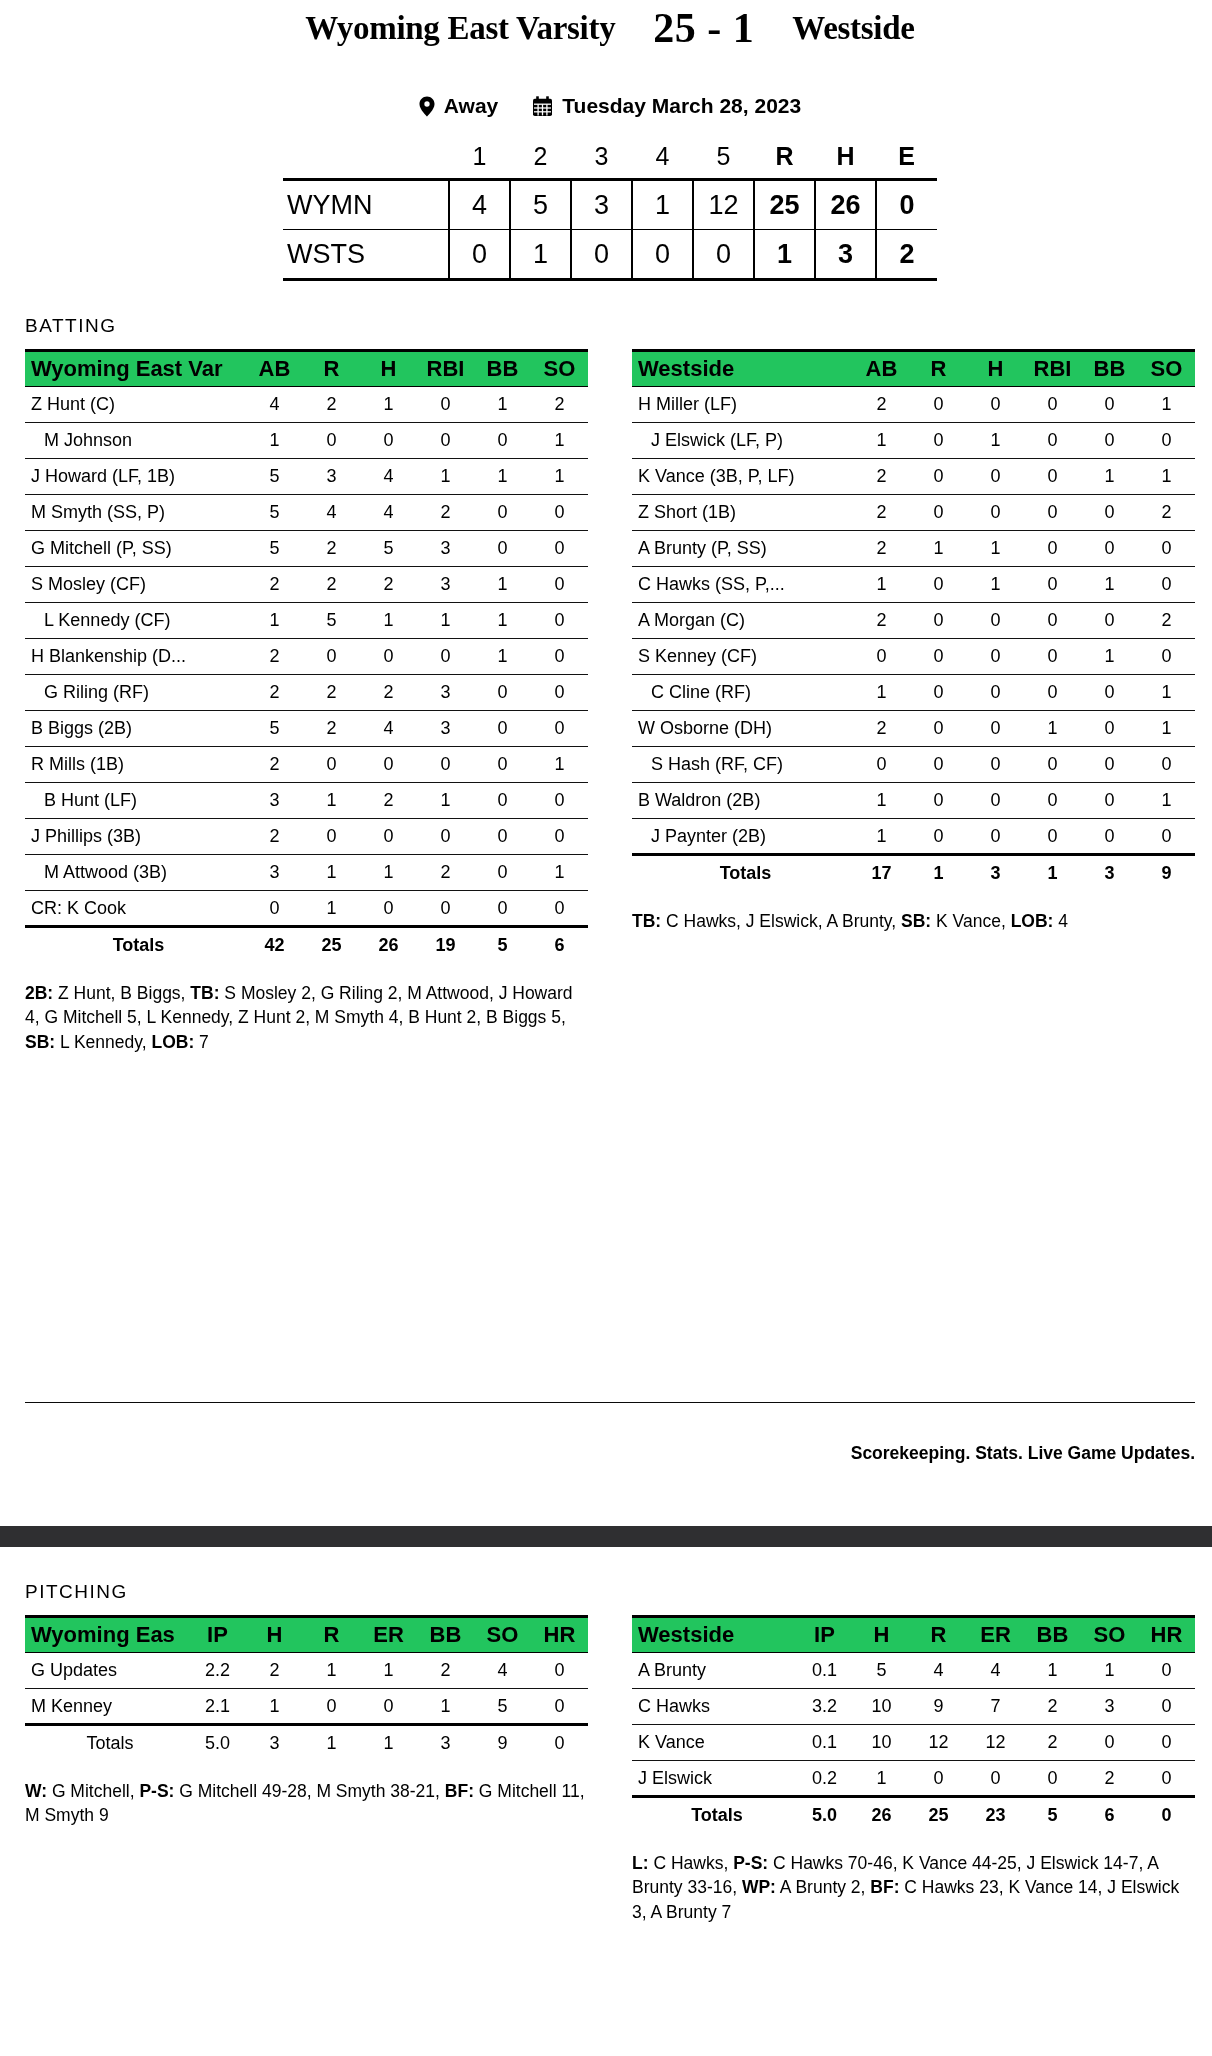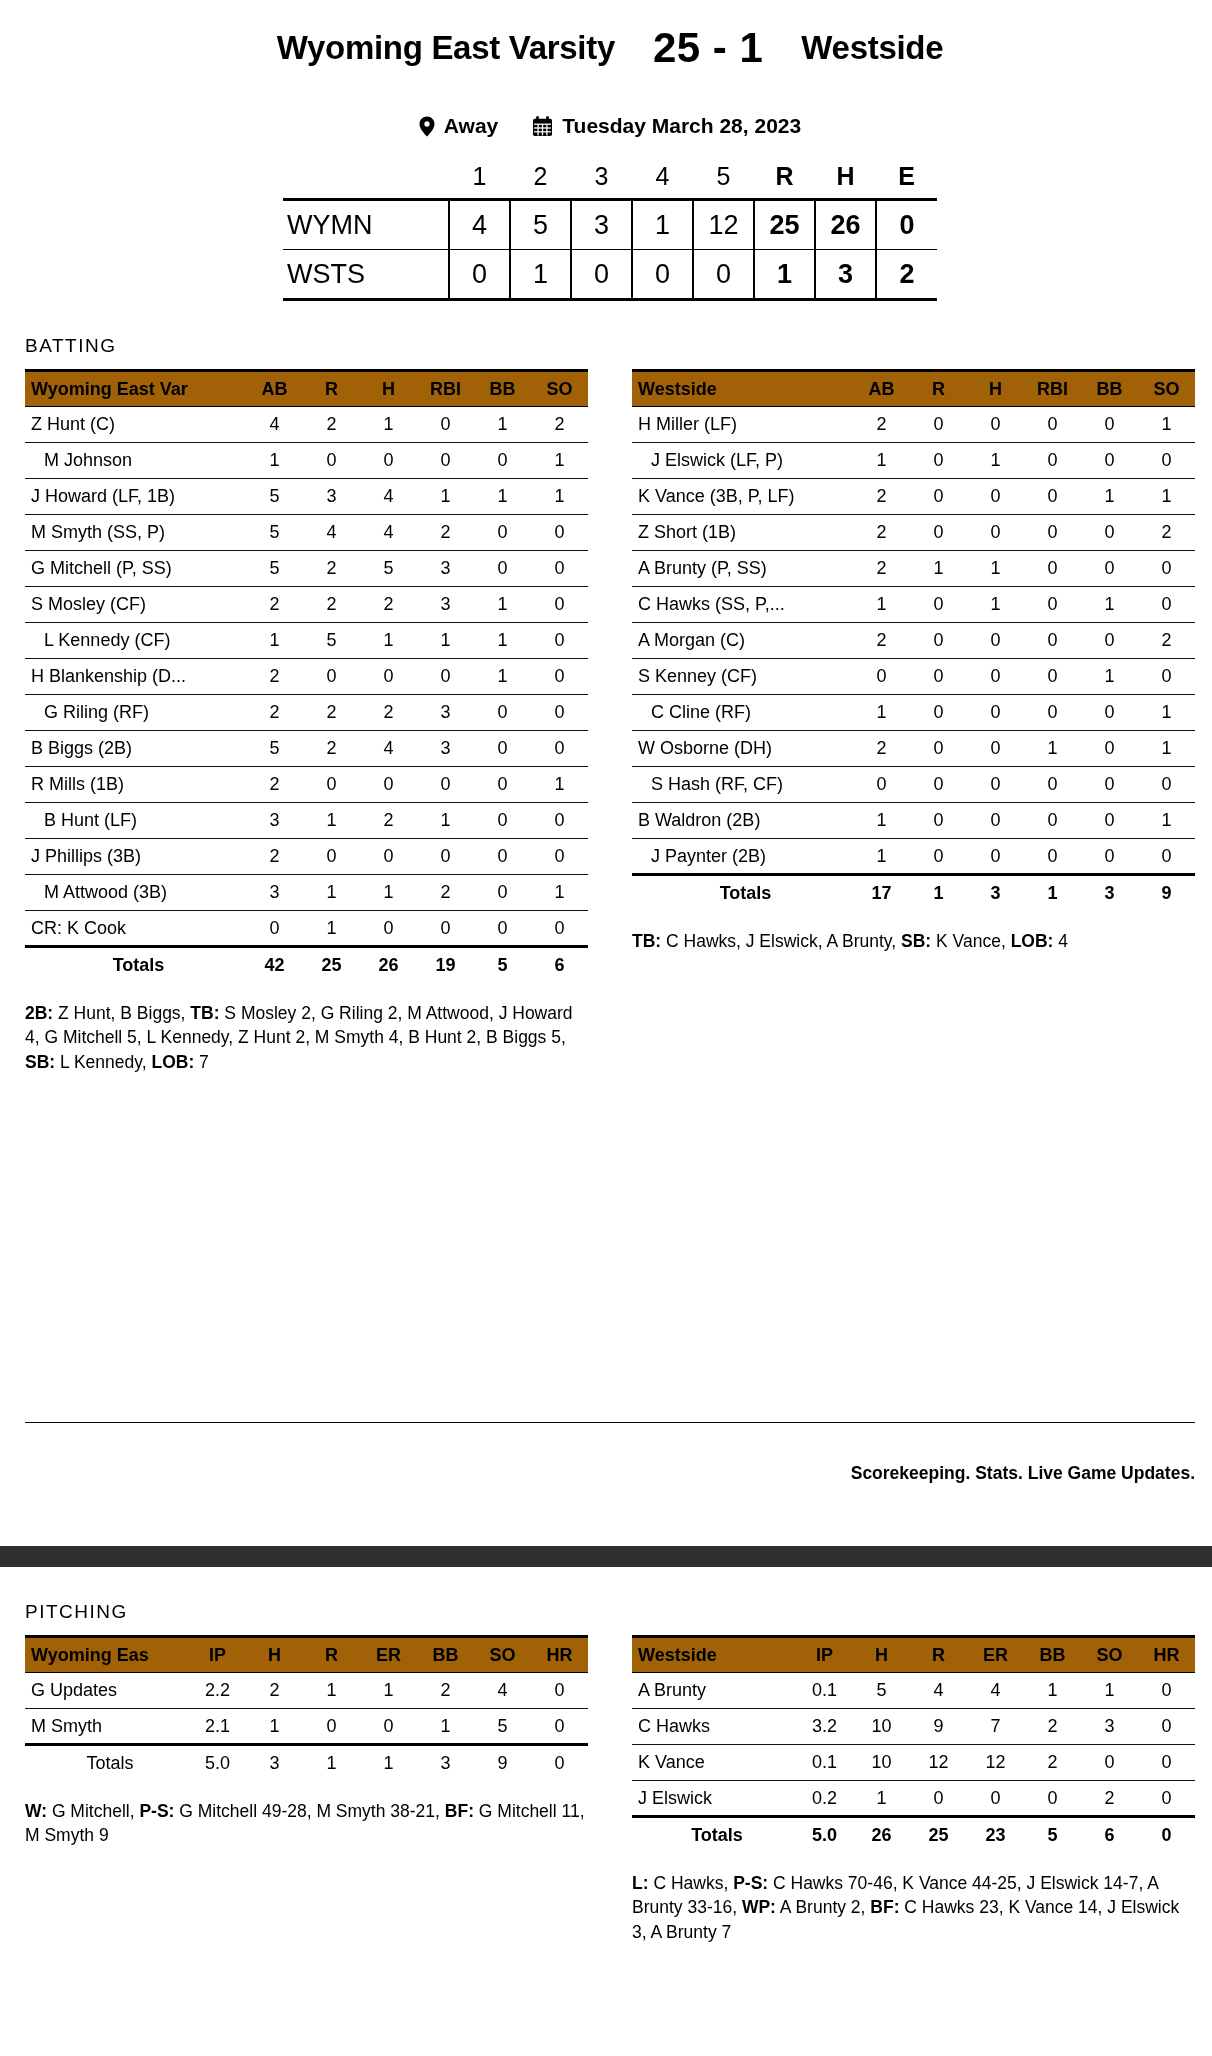--- a/index.html
+++ b/index.html
@@ -1,21 +1,21 @@
 <!DOCTYPE html>
 <html><head>
 <meta charset="utf-8">
 <style>
   * { margin:0; padding:0; box-sizing:border-box; }
   html,body { background:#fff; }
   body { width:1212px; height:2056px; overflow:hidden; font-family:"Liberation Sans",sans-serif; color:#000; }
   .page { padding:0 17px 0 25px; }
 
   
-  .score-header { display:flex; align-items:center; justify-content:center; gap:38px; padding-top:24px; }
+  .score-header { display:flex; align-items:center; justify-content:center; gap:38px; padding-top:4px;font-family:Liberation Serif, serif; }
   .home-name { text-align:right; font-weight:bold; font-size:33px; line-height:1.18; max-width:470px; letter-spacing:-0.3px; }
   .game-score { font-size:42px; font-weight:bold; letter-spacing:0.5px; white-space:nowrap; }
   .away-name { font-size:33px; font-weight:bold; letter-spacing:-0.3px; }
 
   .meta { display:flex; align-items:center; justify-content:center; gap:34px; margin-top:40px; height:28px; }
   .meta-item { display:flex; align-items:center; gap:9px; font-size:21px; font-weight:bold; }
   .meta-item svg { display:block; }
 
   
   .linescore { margin:22px auto 0; border-collapse:collapse; table-layout:fixed; }
@@ -32,21 +32,21 @@
   .linescore tbody tr:last-child th, .linescore tbody tr:last-child td { border-bottom:3.5px solid #000; }
 
   
   .section-title { font-size:19px; letter-spacing:1.5px; margin-top:34px; }
   .section-title.pitch { margin-top:34px; }
   .tables-grid { display:grid; grid-template-columns:563px 563px; column-gap:44px; margin-top:12px; align-items:start; }
 
   
   table.stat { width:563px; border-collapse:collapse; table-layout:fixed; }
   table.stat col.stat-col { width:57px; }
-  table.stat thead th { background:#a16207; border-top:3.5px solid #000; border-bottom:1.5px solid #000; font-size:18px; font-weight:bold; height:36px; text-align:center; }
+  table.stat thead th { background:#22c55e; border-top:3.5px solid #000; border-bottom:1.5px solid #000; font-size:22px; font-weight:bold; height:36px; text-align:center; }
   table.stat thead th.name { text-align:left; padding-left:6px; white-space:nowrap; overflow:hidden; }
   table.stat td { font-size:18px; text-align:center; height:36px; }
   table.stat td.name { text-align:left; padding-left:6px; white-space:nowrap; overflow:hidden; }
   table.stat td.name.indent { padding-left:19px; }
   table.stat tbody tr + tr td { border-top:1.5px solid #121212; }
   table.stat tbody tr.totals td { border-top:3px solid #000;text-align:center; }
   table.stat tbody tr.totals.bold td { font-weight:bold; }
 
   .notes { margin-top:18px; font-size:17.5px; line-height:24.5px; max-width:563px; }
   .notes b { font-weight:bold; }
@@ -516,21 +516,21 @@
               <td class="name">G Updates</td>
               <td class="stat">2.2</td>
               <td class="stat">2</td>
               <td class="stat">1</td>
               <td class="stat">1</td>
               <td class="stat">2</td>
               <td class="stat">4</td>
               <td class="stat">0</td>
             </tr>
             <tr>
-              <td class="name">M Smyth</td>
+              <td class="name">M Kenney</td>
               <td class="stat">2.1</td>
               <td class="stat">1</td>
               <td class="stat">0</td>
               <td class="stat">0</td>
               <td class="stat">1</td>
               <td class="stat">5</td>
               <td class="stat">0</td>
             </tr>
             <tr class="totals">
               <td class="name">Totals</td>

